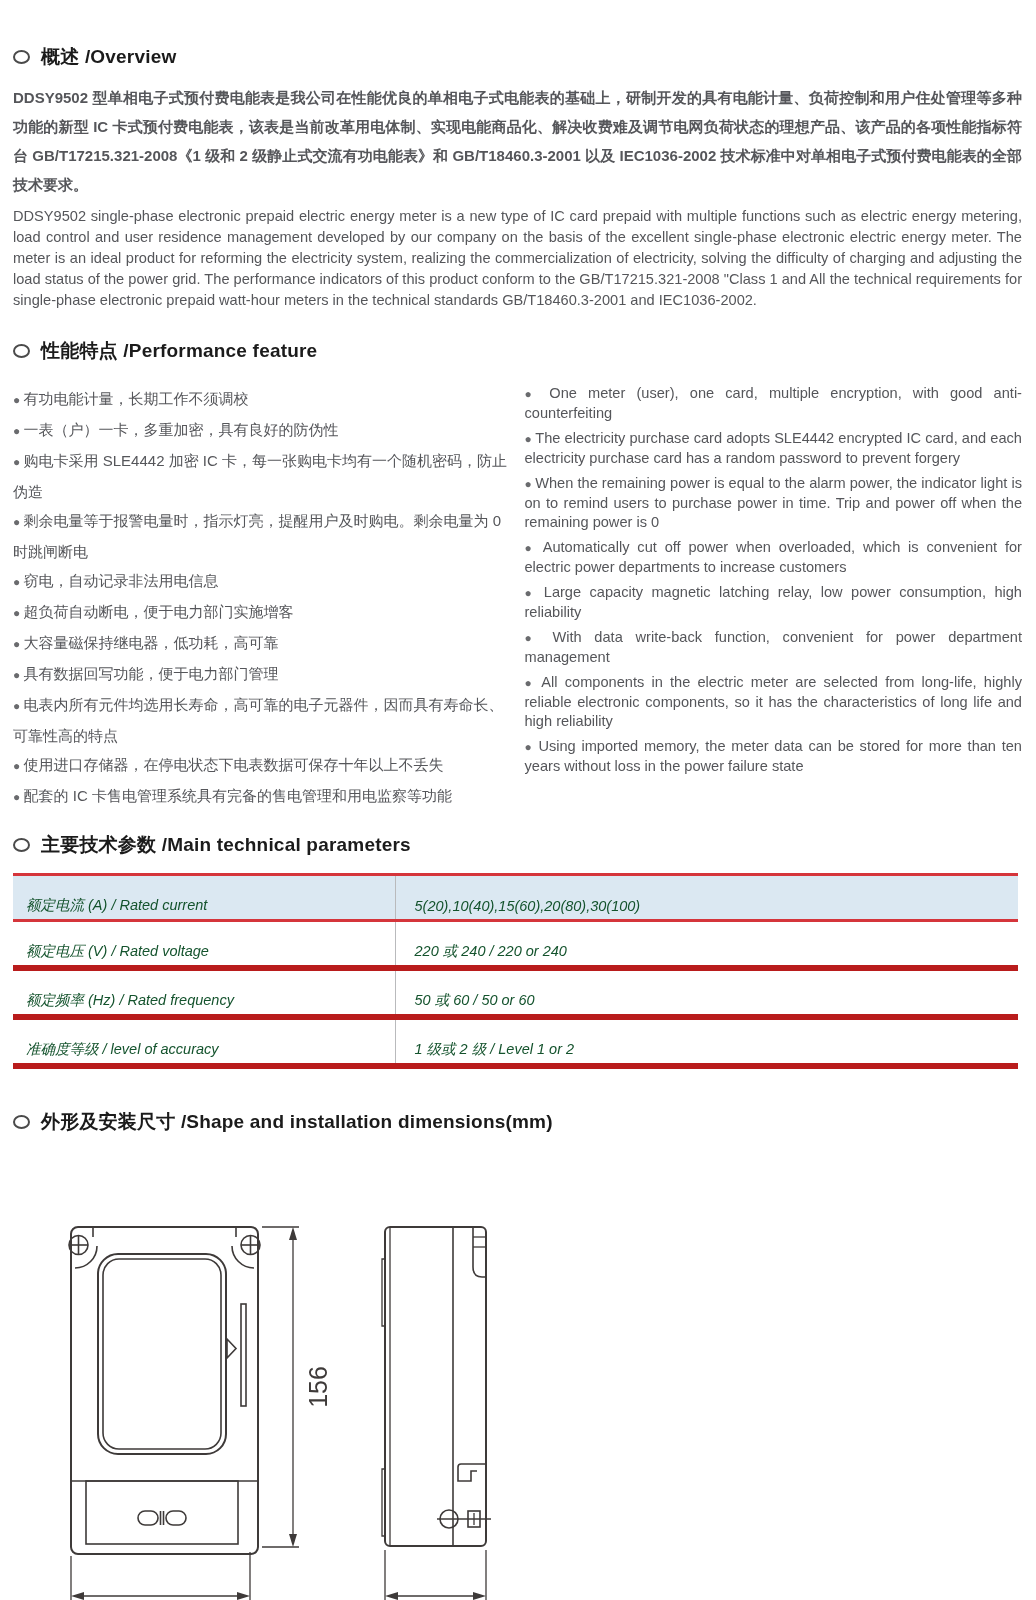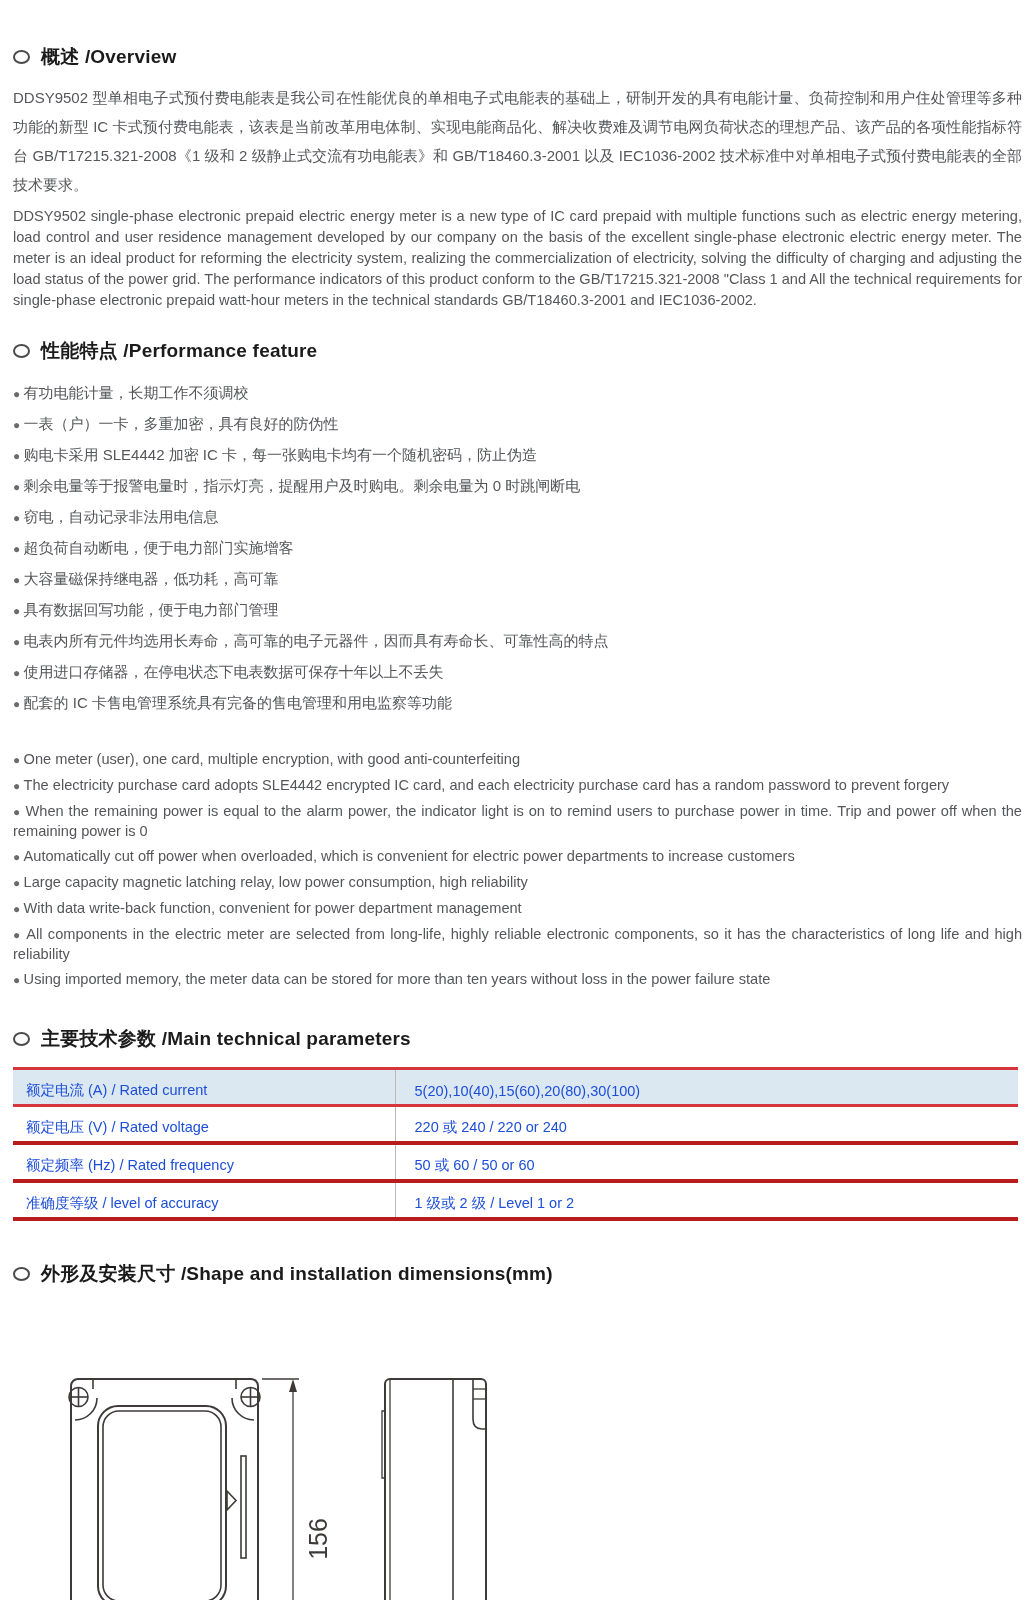--- a/index.html
+++ b/index.html
@@ -6,40 +6,40 @@
   html,body { background:#ffffff; }
   body { font-family:"Liberation Sans", sans-serif; }
   .page { width:1036px; min-height:1600px; background:#fff; padding:44px 14px 0 13px; overflow:hidden; }
 
   
   .sec-head { display:flex; align-items:center; gap:11px; color:#1b1b1b; }
   .sec-head .ring { width:17px; height:14px; border:2px solid #4a4a4a; border-radius:50%; flex:0 0 auto; }
   .sec-head .t { font-size:19px; font-weight:700; letter-spacing:0.2px; }
 
   
-  .para-zh { margin-top:13px; font-size:15px; line-height:29px; color:#55565a; text-align:justify; }
+  .para-zh { margin-top:13px; font-size:15px; line-height:29px; color:#55565a; text-align:justify;font-weight:bold; }
   .para-en { margin-top:7px; font-size:14.6px; line-height:21px; color:#55565a; text-align:justify; }
 
   
   .features { margin-top:27px; }
-  .feat-cols { display:flex; gap:31px; margin-top:14px;flex-direction:column; }
+  .feat-cols { display:flex; gap:14px; margin-top:20px; }
   .feat-col { flex:1 1 0; }
   ul.feat { list-style:none; }
   .feat li { color:#55565a; }
   .feat li::before { content:"● "; font-size:12px; color:#6a6b6e; }
   .feat-zh li { font-size:15px; line-height:29px; }
   .feat-en li { font-size:14.6px; line-height:19px; margin-bottom:6px; text-align:justify; }
 
   
-  .params { margin-top:30px; }
+  .params { margin-top:20px; }
   table.params-tbl { width:1005px; margin-top:15px; border-collapse:collapse; table-layout:fixed; }
-  .params-tbl td { font-size:14.5px; color:#1d4ed8; padding:11px 8px 4px 13px; height:26px; }
+  .params-tbl td { font-size:14.5px; color:#14532d; padding:20px 8px 4px 13px; height:26px;font-style:italic; }
   .params-tbl td.val { border-left:1px solid #b9babc; padding-left:19px; }
   .params-tbl col.c1 { width:382px; }
-  .params-tbl tr { border-bottom:4px solid #b91c1c; }
+  .params-tbl tr { border-bottom:6px solid #b91c1c; }
   .params-tbl tr:first-child { background:#dbe8f2; border-top:3px solid #d5353b; border-bottom:3px solid #d5353b; }
 
   
   .dims { margin-top:40px; }
   .drawings { position:relative; height:440px; margin-top:88px; }
   svg.front { position:absolute; left:44px; top:0; }
   svg.side  { position:absolute; left:356px; top:0; }
   .dline { stroke:#3e3a39; fill:none; }
   .dimtxt { font-family:"Liberation Sans", sans-serif; font-size:25px; fill:#3e3a39; }
 </style>

